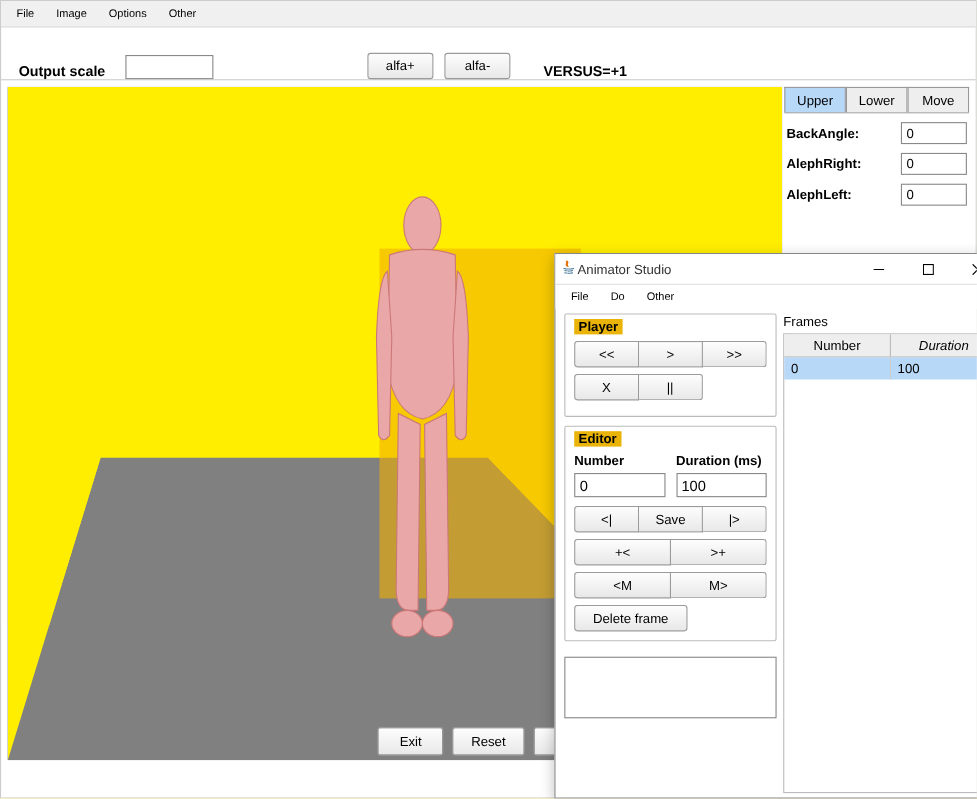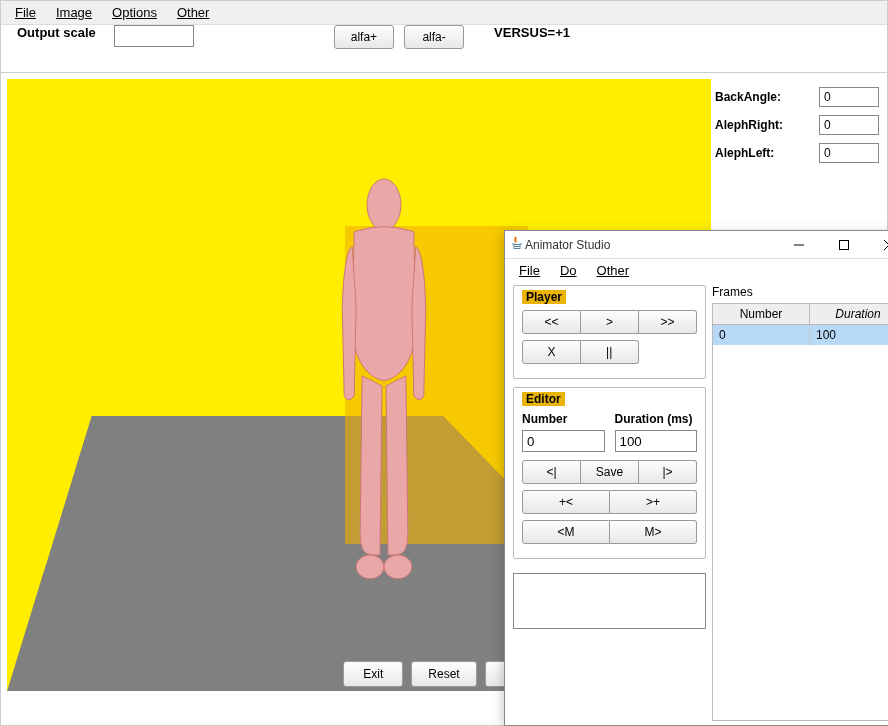--- a/index.html
+++ b/index.html
@@ -6,23 +6,23 @@
 body { font-family: "Segoe UI", Tahoma, sans-serif; font-size: 12px; background: #fff; overflow: hidden; width: 888px; height: 726px; position: relative; }
 
 
 .main-window { width: 888px; height: 726px; border: 1px solid #ccc; background: #fff; position: relative; }
 .titlebar { height: 28px; display: flex; align-items: center; padding: 0 4px; background: #fff; border-bottom: 1px solid #eee; }
 .titlebar .title { flex: 1; font-size: 12px; color: #333; }
 .titlebar .winbtns { display: flex; }
 .winbtn { width: 45px; height: 28px; display: flex; align-items: center; justify-content: center; cursor: pointer; }
 
 .menubar { height: 24px; display: flex; align-items: center; padding: 0 4px; background: #f0f0f0; border-bottom: 1px solid #ddd; }
-.menubar .menuitem { padding: 3px 10px; cursor: pointer; font-size: 13px; text-decoration: underline; }
-
-.toolbar { height: 48px; border-bottom: 1px solid #ccc; display: flex; align-items: flex-start; padding: 0 16px; gap: 10px; }
+.menubar .menuitem { padding: 3px 10px; cursor: pointer; font-size: 10px; }
+
+.toolbar { height: 48px; border-bottom: 1px solid #ccc; display: flex; align-items: flex-end; padding: 0 16px; gap: 10px; }
 .toolbar .label { font-size: 13px; font-weight: bold; margin-right: 8px; }
 .toolbar input[type=text] { width: 80px; height: 22px; border: 1px solid #888; padding: 0 4px; }
 .toolbar .spacer { flex: 0 0 120px; }
 .btn { background: linear-gradient(#fdfdfd,#e8e8e8); border: 1px solid #9a9a9a; border-radius: 3px; padding: 4px 16px; font-size: 12px; cursor: pointer; min-width: 60px; }
 .toolbar .versus { margin-left: 20px; font-size: 13px; font-weight: bold; }
 
 .content-area { position: relative; height: calc(100% - 28px - 24px - 48px); display: flex; }
 .viewport { flex: 1; background: #888; position: relative; overflow: hidden; margin: 6px 0 6px 6px; }
 .side-panel { width: 176px; padding: 6px 6px 6px 2px; }
 
@@ -119,20 +119,25 @@
             <path d="M38 200 L36 360 Q36 380 48 380 L56 380 L58 210 Z" fill="#e9a7a7" stroke="#c77"></path>
             <path d="M82 200 L84 360 Q84 380 72 380 L64 380 L62 210 Z" fill="#e9a7a7" stroke="#c77"></path>
             <ellipse cx="46" cy="392" rx="14" ry="12" fill="#e9a7a7" stroke="#c77"></ellipse>
             <ellipse cx="74" cy="392" rx="14" ry="12" fill="#e9a7a7" stroke="#c77"></ellipse>
           </svg>
         </div>
       </div>
     </div>
 
     <div class="side-panel">
+      <div class="tabs">
+        <div class="tab active">Upper</div>
+        <div class="tab">Lower</div>
+        <div class="tab">Move</div>
+      </div>
       <div class="props">
         <div class="proprow">
           <span class="pl">BackAngle:</span>
           <input type="text" value="0" style="">
         </div>
         <div class="proprow">
           <span class="pl">AlephRight:</span>
           <input type="text" value="0" style="">
         </div>
         <div class="proprow">
@@ -217,20 +222,23 @@
           <button class="btn">|&gt;</button>
         </div>
         <div class="btnrow">
           <button class="btn">+&lt;</button>
           <button class="btn">&gt;+</button>
         </div>
         <div class="btnrow">
           <button class="btn">&lt;M</button>
           <button class="btn">M&gt;</button>
         </div>
+        <div style="margin-top:4px">
+          <button class="btn">Delete frame</button>
+        </div>
       </div>
 
       <div class="notes-area">
         <textarea value="" style=""></textarea>
       </div>
     </div>
 
     <div class="dcol-right">
       <div style="font-weight:normal;margin-bottom:4px">Frames</div>
       <div class="frames-table">

